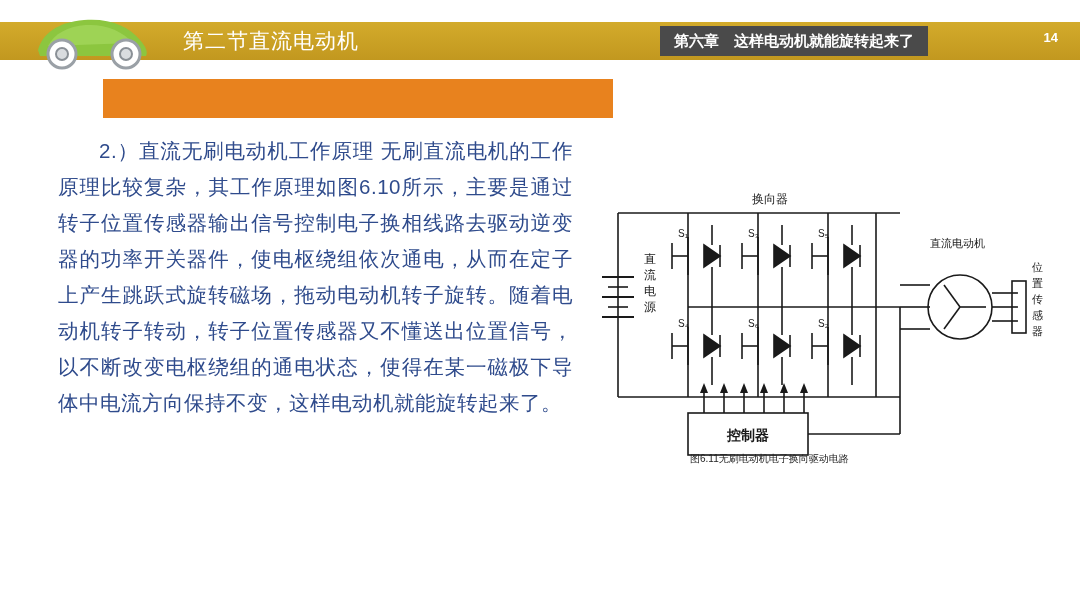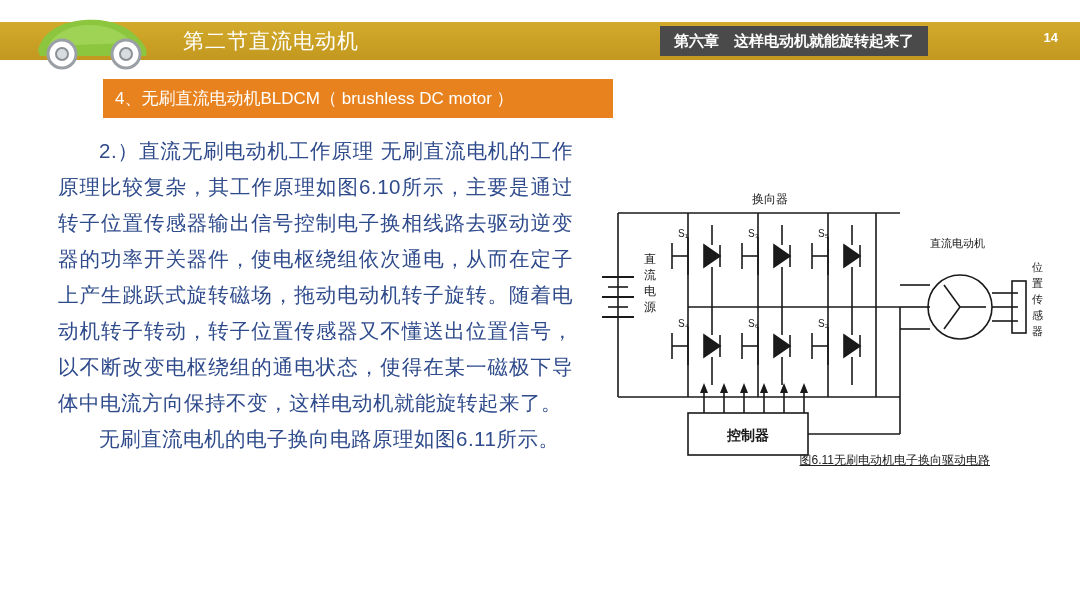--- a/index.html
+++ b/index.html
@@ -125,24 +125,23 @@
     left: 600px;
     top: 185px;
     width: 460px;
     height: 300px;
   }
   .figure-caption {
     position: absolute;
     left: 690px;
     top: 452px;
     width: 300px;
-    text-align: right;
-    font-size: 12px;
+    text-align: left;
+    font-size: 10px;
     color: #222222;
-    text-decoration: underline;
   }
 </style>
 </head>
 <body>
 
 <div class="slide">
 
   <div class="header-bar">
     <div class="gold-fill"></div>
   </div>
@@ -156,26 +155,24 @@
     <circle cx="98" cy="48" r="6" fill="#d9dcdf" stroke="#8a9096" stroke-width="2"></circle>
   </svg>
 
   <div class="header-title">第二节直流电动机</div>
 
   <div class="chapter-box">第六章　这样电动机就能旋转起来了</div>
 
   <div class="page-number">14</div>
 
   <div class="subtitle-bar"></div>
-  <div class="subtitle-text">4、无刷直流电动机BLDCM（ brushless  DC motor ）</div>
   <div class="subtitle-underline"></div>
 
   <div class="body-text">
     <p>2.）直流无刷电动机工作原理 无刷直流电机的工作原理比较复杂，其工作原理如图6.10所示，主要是通过转子位置传感器输出信号控制电子换相线路去驱动逆变器的功率开关器件，使电枢绕组依次通电，从而在定子上产生跳跃式旋转磁场，拖动电动机转子旋转。随着电动机转子转动，转子位置传感器又不懂送出位置信号，以不断改变电枢绕组的通电状态，使得在某一磁极下导体中电流方向保持不变，这样电动机就能旋转起来了。</p>
-    <p>无刷直流电机的电子换向电路原理如图6.11所示。</p>
   </div>
 
   <svg class="figure" viewBox="0 0 460 300">
     <g stroke="#1a1a1a" stroke-width="1.6" fill="none">
 
       <line x1="18" y1="28" x2="300" y2="28"></line>
       <line x1="18" y1="28" x2="18" y2="212"></line>
       <line x1="18" y1="212" x2="300" y2="212"></line>
 
       <line x1="18" y1="84" x2="18" y2="84"></line>

